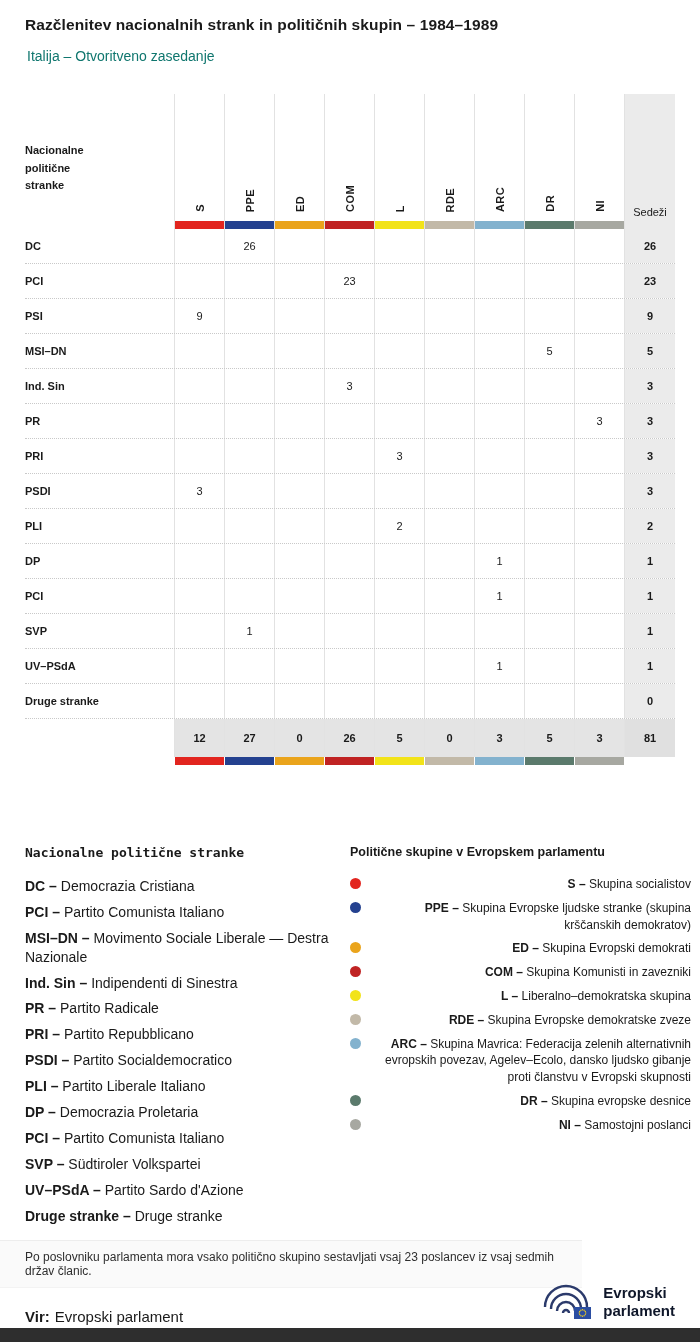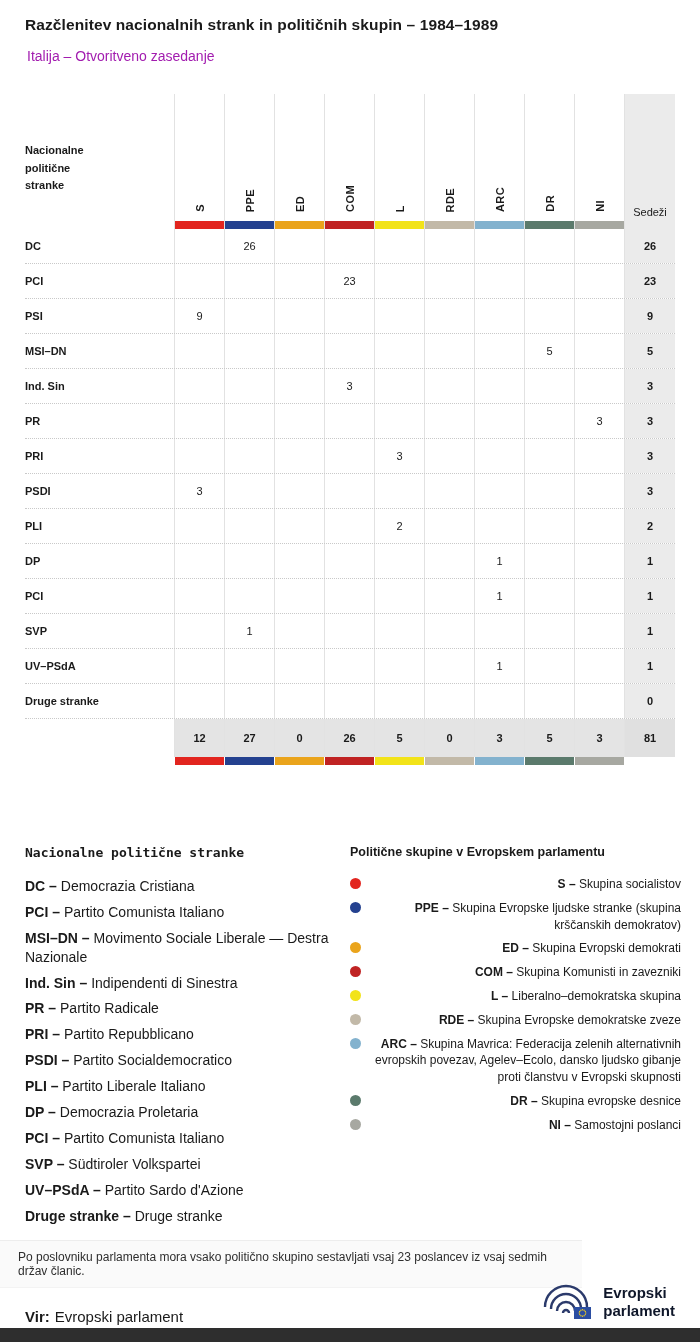--- a/index.html
+++ b/index.html
@@ -1,23 +1,23 @@
 <!DOCTYPE html>
 <html><head>
 <meta charset="utf-8">
 <style>
   html,body{margin:0;padding:0;}
   body{
     width:700px;height:1342px;position:relative;overflow:hidden;
     background:#ffffff;color:#1a1a1a;
     font-family:"Liberation Sans","DejaVu Sans",sans-serif;
   }
-  .page{padding:16px 19px 0 25px;}
+  .page{padding:16px 9px 0 25px;}
   .title{font-size:15.5px;font-weight:700;letter-spacing:.1px;}
-  .subtitle{font-size:14px;font-weight:400;color:#a21caf;margin-top:14px;margin-left:2px;}
+  .subtitle{font-size:14px;font-weight:400;color:#0f766e;margin-top:14px;margin-left:2px;}
 
   
   .tbl{margin-top:30px;width:650px;font-size:11px;}
   .hrow,.t-row,.t-bar-row{display:grid;grid-template-columns:150px repeat(9,50px) 50px;box-sizing:border-box;}
   .cell{box-sizing:border-box;}
   .hrow{height:135px;}
   .hrow .cell{border-right:1px solid #e2e2e2;}
   .hrow .cell:last-child{border-right:none;}
   .corner{display:flex;align-items:center;padding-top:14px;}
   .corner-text{font-weight:700;width:64px;line-height:1.6;overflow-wrap:break-word;word-break:break-word;}
@@ -46,21 +46,21 @@
   .pl-item{font-size:14px;line-height:1.35;margin-bottom:7px;padding-right:12px;}
   .group-legend{flex:1;}
   .gl-title{font-size:12.5px;font-weight:700;margin-bottom:17px;}
   .gl-item{display:flex;font-size:12px;line-height:1.4;margin-bottom:7px;text-align:right;}
   .dot{width:11px;height:11px;border-radius:50%;flex:0 0 11px;margin:2px 10px 0 0;}
   .abbr{font-weight:700;}
   .gl-text{flex:1;}
 
   
   .footnote{position:absolute;left:0;top:1240px;width:582px;box-sizing:border-box;
-    padding:9px 18px;background:#fafafa;border-top:1px solid #ededed;border-bottom:1px solid #f3f3f3;
+    padding:9px 25px;background:#fafafa;border-top:1px solid #ededed;border-bottom:1px solid #f3f3f3;
     font-size:12px;color:#2e2e2e;}
   .source{position:absolute;left:25px;top:1308px;font-size:15px;}
   .source .b{font-weight:700;margin-right:5px;}
   .logo{position:absolute;right:25px;top:1282px;display:flex;align-items:center;}
   .logo-text{margin-left:9px;font-size:15px;font-weight:700;color:#0f172a;line-height:1.18;}
   .bottombar{position:absolute;left:0;bottom:0;width:700px;height:14px;background:#2e2e2e;}
 </style>
 </head>
 <body>
 

